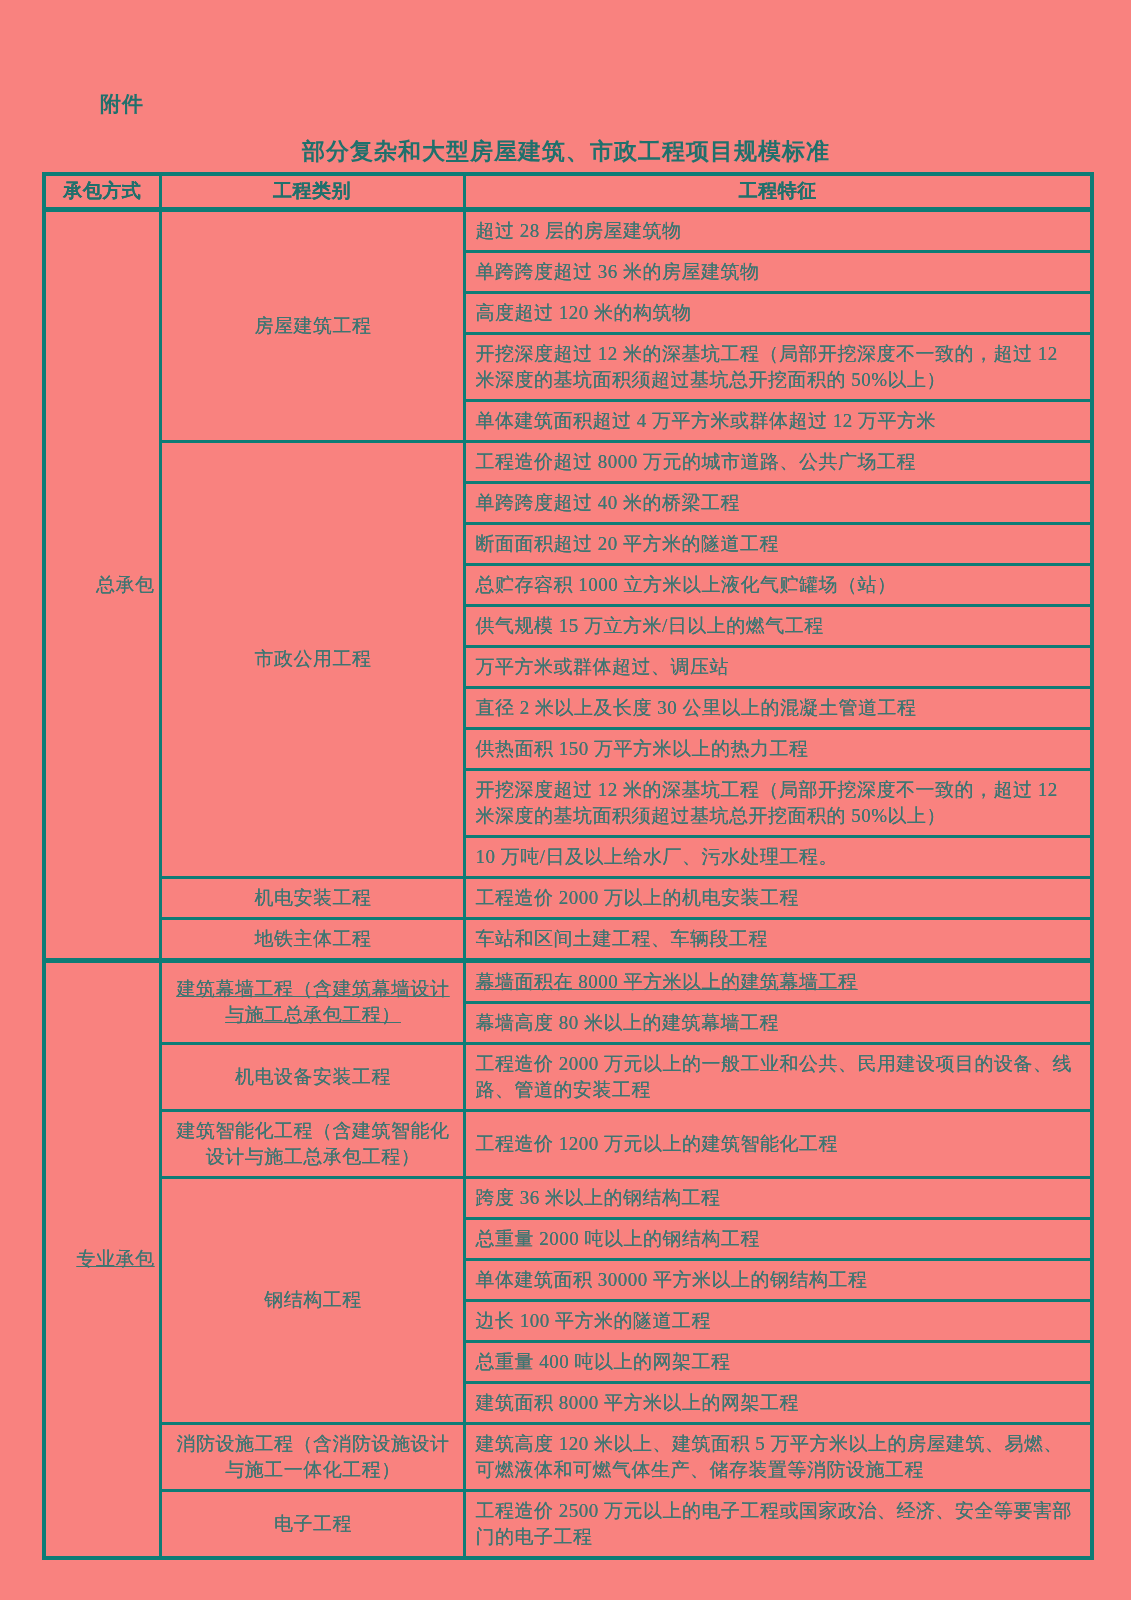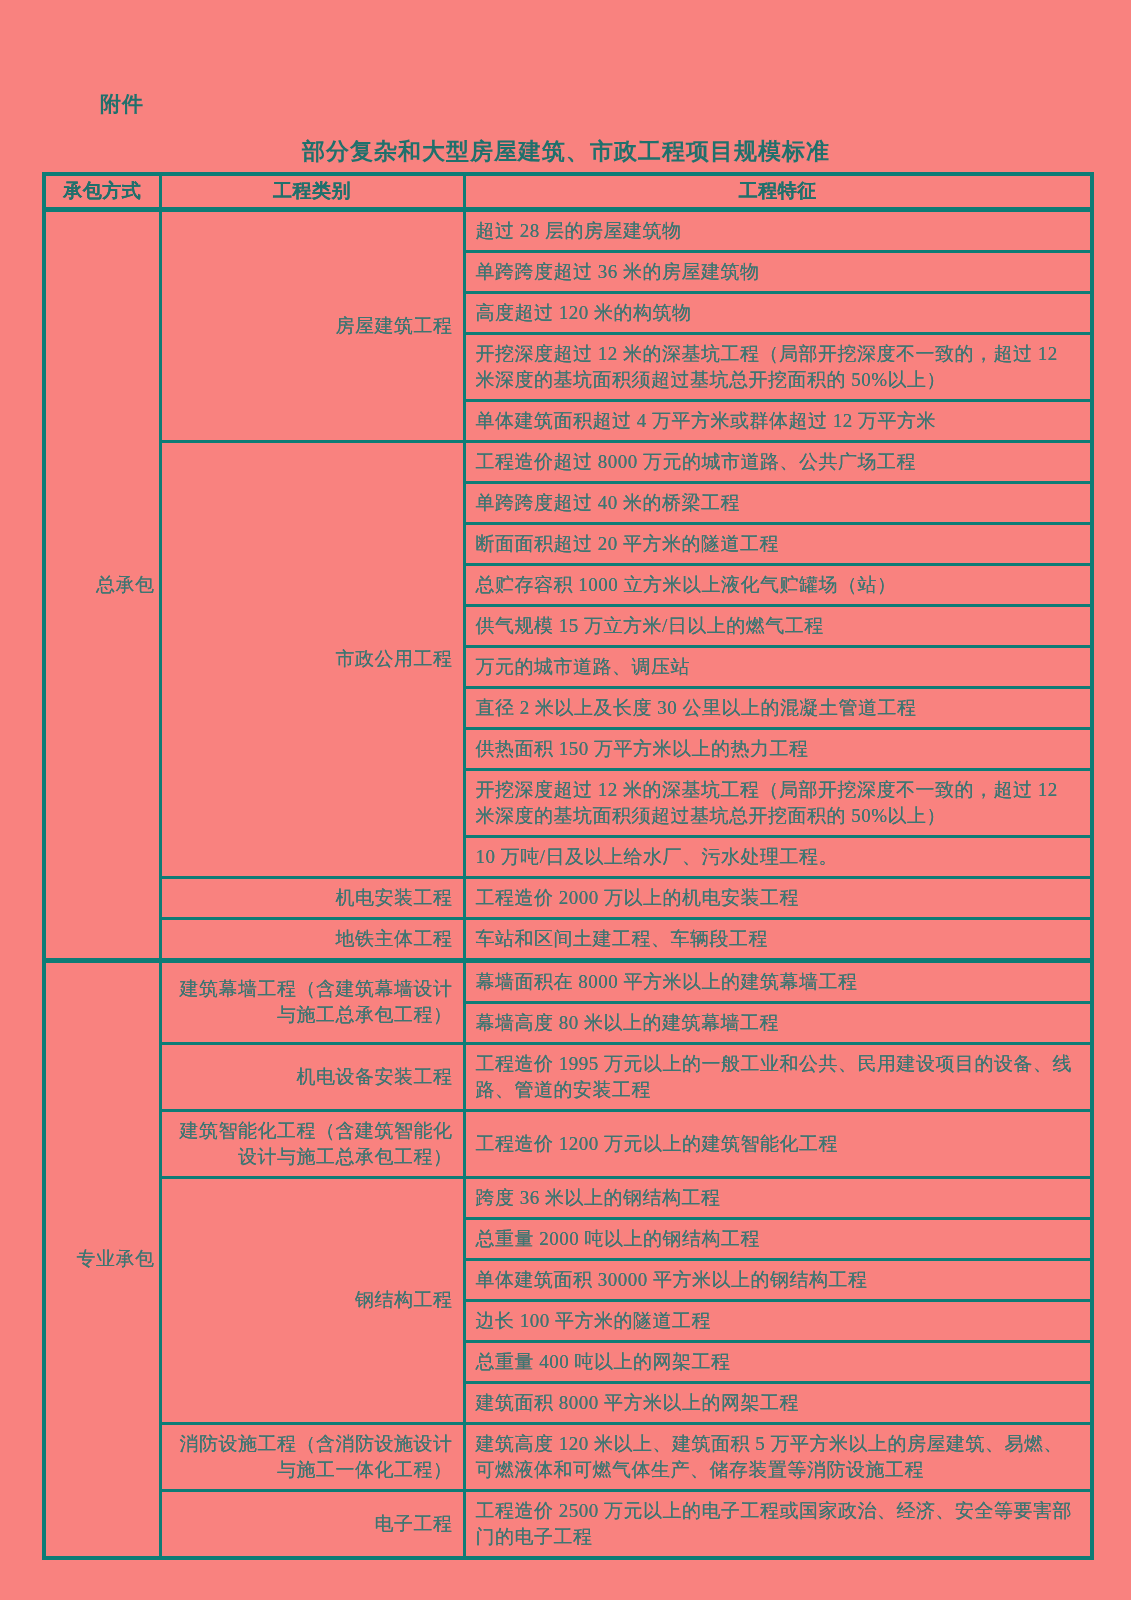--- a/index.html
+++ b/index.html
@@ -51,30 +51,30 @@
     text-align:center;
     border-bottom-width:5px;
     color:var(--heading);
     margin-top:46px;
   }
   td.method-cell{
     text-align:right;vertical-align:middle;
     padding:4px 4px;
   }
   td.category-cell{
-    text-align:right;vertical-align:middle;
+    text-align:center;vertical-align:middle;
     padding:6px 10px 6px 12px;
   }
   td.feature-cell{
     text-align:left;vertical-align:middle;
     padding:6px 12px 6px 10px;
     height:41px;
     margin-left:43px;
   }
-  tr.group-start td{border-top-width:5px;}
+  tr.group-start td{border-top-width:5px;text-decoration:underline;}
 </style>
 </head>
 <body>
 
 <div class="attachment">附件</div>
 
 <div class="doc-title">部分复杂和大型房屋建筑、市政工程项目规模标准</div>
 
 <table class="standards">
   <colgroup>
@@ -117,21 +117,21 @@
       <tr>
         <td class="feature-cell">断面面积超过 20 平方米的隧道工程</td>
       </tr>
       <tr>
         <td class="feature-cell">总贮存容积 1000 立方米以上液化气贮罐场（站）</td>
       </tr>
       <tr>
         <td class="feature-cell">供气规模 15 万立方米/日以上的燃气工程</td>
       </tr>
       <tr>
-        <td class="feature-cell">万元的城市道路、调压站</td>
+        <td class="feature-cell">万平方米或群体超过、调压站</td>
       </tr>
       <tr>
         <td class="feature-cell">直径 2 米以上及长度 30 公里以上的混凝土管道工程</td>
       </tr>
       <tr>
         <td class="feature-cell">供热面积 150 万平方米以上的热力工程</td>
       </tr>
       <tr>
         <td class="feature-cell">开挖深度超过 12 米的深基坑工程（局部开挖深度不一致的，超过 12 米深度的基坑面积须超过基坑总开挖面积的 50%以上）</td>
       </tr>
@@ -149,21 +149,21 @@
       <tr class="group-start">
         <td class="method-cell" rowspan="12">专业承包</td>
         <td class="category-cell" rowspan="2">建筑幕墙工程（含建筑幕墙设计与施工总承包工程）</td>
         <td class="feature-cell">幕墙面积在 8000 平方米以上的建筑幕墙工程</td>
       </tr>
       <tr>
         <td class="feature-cell">幕墙高度 80 米以上的建筑幕墙工程</td>
       </tr>
       <tr>
         <td class="category-cell" rowspan="1">机电设备安装工程</td>
-        <td class="feature-cell">工程造价 1995 万元以上的一般工业和公共、民用建设项目的设备、线路、管道的安装工程</td>
+        <td class="feature-cell">工程造价 2000 万元以上的一般工业和公共、民用建设项目的设备、线路、管道的安装工程</td>
       </tr>
       <tr>
         <td class="category-cell" rowspan="1">建筑智能化工程（含建筑智能化设计与施工总承包工程）</td>
         <td class="feature-cell">工程造价 1200 万元以上的建筑智能化工程</td>
       </tr>
       <tr>
         <td class="category-cell" rowspan="6">钢结构工程</td>
         <td class="feature-cell">跨度 36 米以上的钢结构工程</td>
       </tr>
       <tr>

